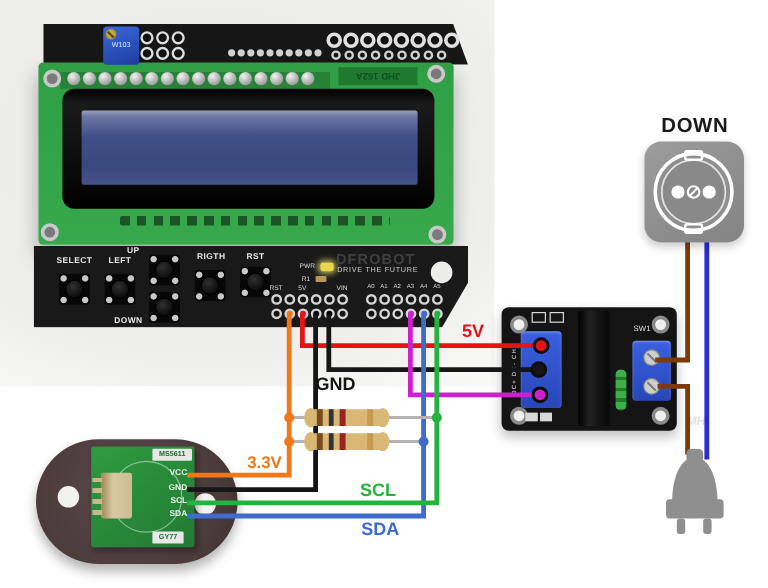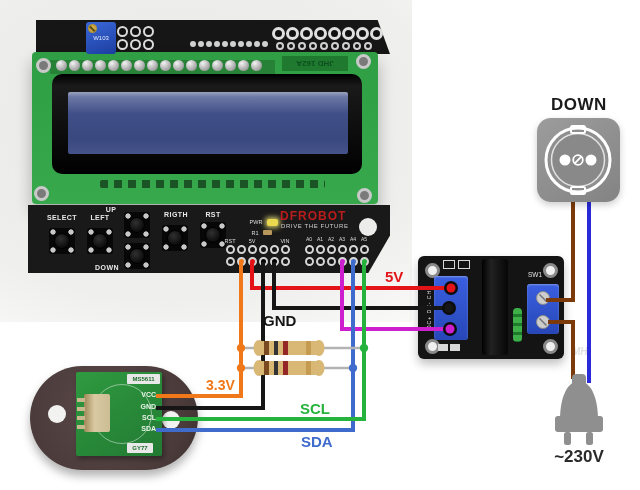--- a/index.html
+++ b/index.html
@@ -56,21 +56,21 @@
       radial-gradient(circle at 22px 4px,#c8c8c8 2.3px,transparent 3px),
       radial-gradient(circle at 4px 22px,#c8c8c8 2.3px,transparent 3px),
       radial-gradient(circle at 22px 22px,#c8c8c8 2.3px,transparent 3px),#070707;}
   .btn::after{content:"";position:absolute;left:5px;top:5px;width:16px;height:16px;border-radius:50%;
     background:radial-gradient(circle at 40% 35%,#303030,#0d0d0d 70%);border:1px solid #000;box-sizing:border-box;}
   .btn-lb{color:#e8e8e8;font-size:7px;font-weight:bold;letter-spacing:.4px;z-index:2;text-align:center;}
   .tiny{color:#ddd;font-size:5.5px;z-index:2;text-align:center;}
   .led{left:267px;top:219px;width:11px;height:7px;border-radius:2px;z-index:2;
     background:#ead84f;box-shadow:0 0 5px 2px rgba(240,230,120,.8);}
   .smd{left:263px;top:230px;width:9px;height:5px;background:#b8975a;z-index:2;border-radius:1px;}
-  .brand{color:#b91c1c;font-size:12px;font-weight:bold;letter-spacing:1px;z-index:2;}
+  .brand{color:#404040;font-size:12px;font-weight:bold;letter-spacing:1px;z-index:2;}
   .tagline{color:#cfcfcf;font-size:6px;letter-spacing:.6px;z-index:2;}
   .kphole{left:359px;top:218px;width:18px;height:18px;border-radius:50%;background:#ececea;z-index:2;}
   .pinrow{display:flex;z-index:2;}
   .pinrow i{width:9px;height:9px;border-radius:50%;border:2px solid #d6d6d6;background:#141414;
     box-sizing:border-box;margin-right:2px;display:block;}
   .pinrow i.c-or{background:var(--orange);} .pinrow i.c-rd{background:var(--red);}
   .pinrow i.c-bk{background:#000;} .pinrow i.c-mg{background:var(--mag);}
   .pinrow i.c-bl{background:var(--sdab);} .pinrow i.c-gn{background:var(--grn);}
   .alabels{display:flex;z-index:2;} .alabels span{width:9px;margin-right:2px;font-size:5px;color:#ddd;text-align:center;}
   
@@ -353,21 +353,20 @@
 
   <div class="abs plug">
     <svg width="52" height="72" viewBox="0 0 52 72">
       <rect x="19" y="0" width="14" height="12" rx="4" fill="#8f8f8f"></rect>
       <path d="M7,46 C7,22 15,7 26,7 C37,7 45,22 45,46 Z" fill="#8f8f8f"></path>
       <rect x="2" y="42" width="48" height="16" rx="3" fill="#8f8f8f"></rect>
       <rect x="11" y="58" width="7" height="13" rx="2.5" fill="#8f8f8f"></rect>
       <rect x="33" y="58" width="7" height="13" rx="2.5" fill="#8f8f8f"></rect>
     </svg>
   </div>
-  <div class="abs mains">~230V</div>
 
   <div class="abs oval"></div>
   <div class="abs ovhole" style="left:48px;top:405px;"></div>
   <div class="abs ovhole" style="left:162px;top:411px;"></div>
   <div class="abs spcb"></div>
   <div class="abs silkc"></div>
   <div class="abs slabel" style="left:127px;top:374px;width:33px;height:10px;">MS5611</div>
   <div class="abs slabel" style="left:127px;top:443px;width:26px;height:10px;">GY77</div>
   <div class="abs conn"></div>
   <div class="abs connpins"></div>

